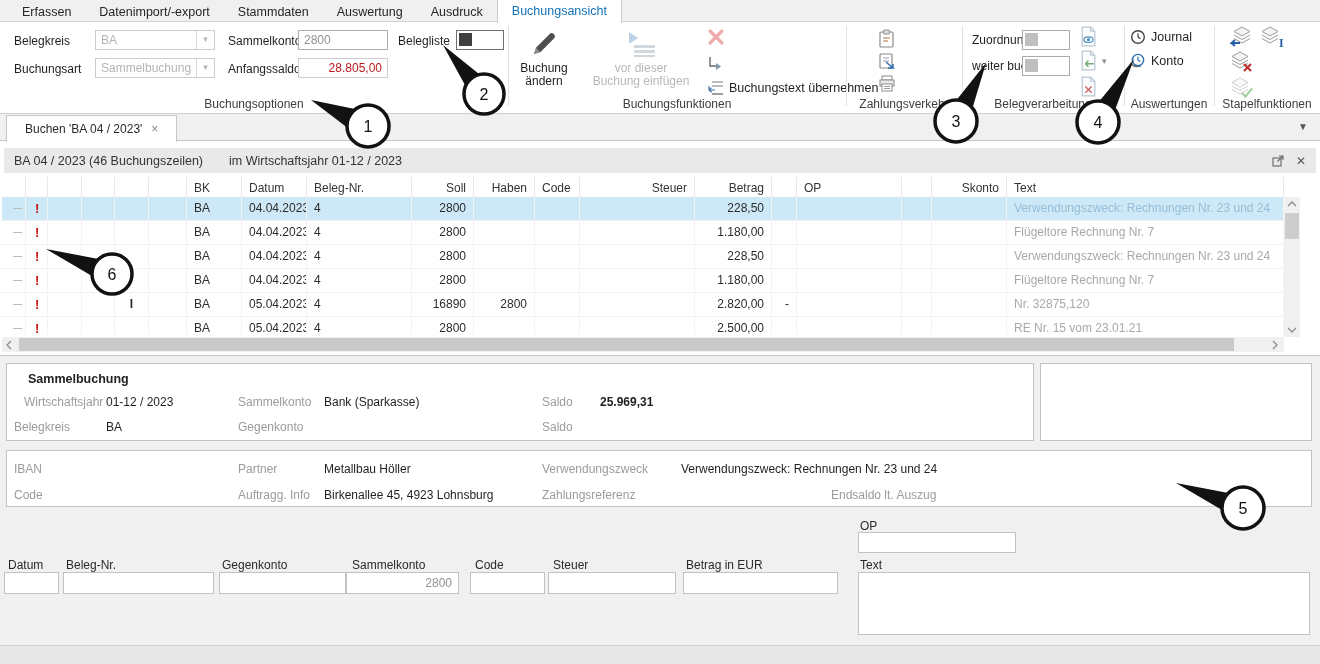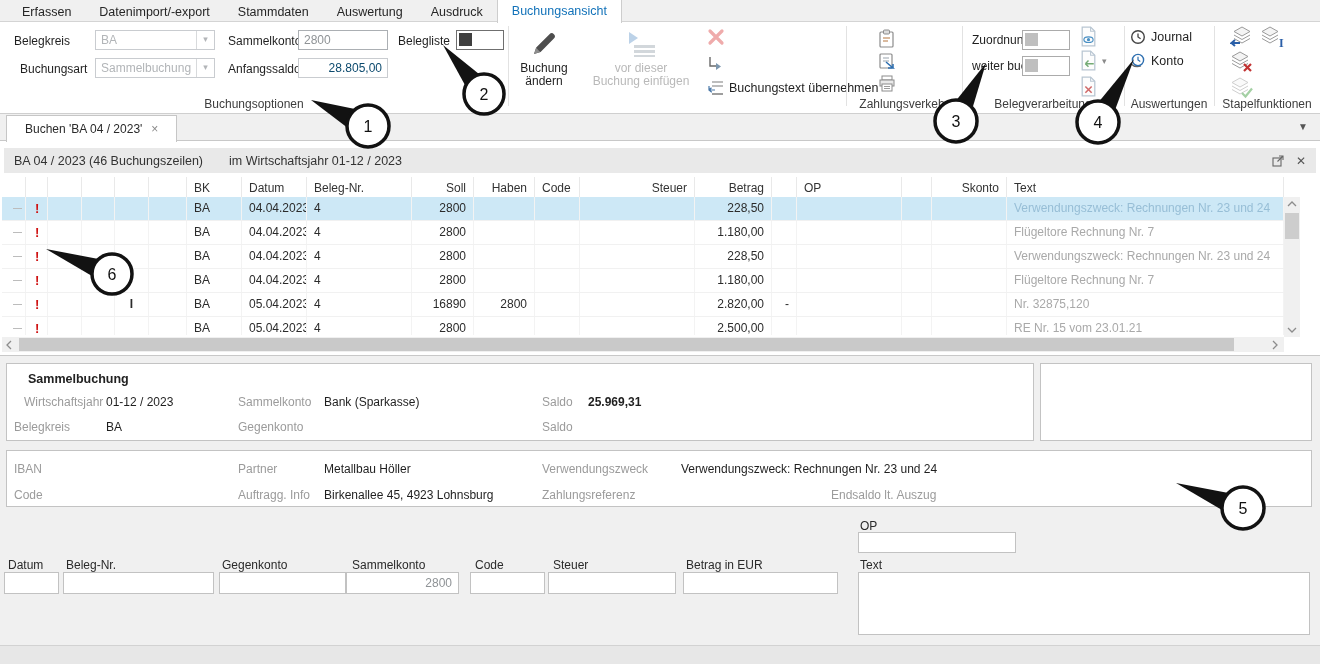--- a/index.html
+++ b/index.html
@@ -13,21 +13,21 @@
   .ribbon{position:absolute;left:0;top:21px;width:1320px;height:91px;background:#fff;
           border-top:1px solid #d4d4d4;border-bottom:1px solid #cfcfcf;box-sizing:content-box;z-index:1;}
   .vsep{position:absolute;top:4px;height:80px;width:1px;background:#e2e2e2;}
   .rlabel{position:absolute;color:#1f1f1f;white-space:nowrap;}
   .glabel{position:absolute;top:75px;font-size:12px;color:#3d3d3d;text-align:center;white-space:nowrap;}
   .combo{position:absolute;height:20px;border:1px solid #c9ccd0;background:#fff;display:flex;box-sizing:border-box;}
   .combo .txt{flex:1;padding:2px 5px;color:#b2b5b8;overflow:hidden;white-space:nowrap;}
   .combo .dd{width:17px;border-left:1px solid #d8dadc;color:#b2b5b8;text-align:center;font-size:9px;line-height:17px;}
   .rinput{position:absolute;height:20px;border:1px solid #abafb3;background:#fff;padding:0 5px;
           font:inherit;color:#8f9396;box-sizing:border-box;outline:none;}
-  .rinput.dis{border-color:#c9ccd0;color:#0c4a6e;text-align:right;}
+  .rinput.dis{border-color:#c9ccd0;color:#b91c1c;text-align:right;}
   .right{text-align:right;}
   .toggle{position:absolute;width:46px;height:18px;background:#fff;border:1px solid #6f6f6f;box-sizing:content-box;}
   .toggle .knob{position:absolute;left:2px;top:2px;width:13px;height:13px;background:#3f3f3f;}
   .toggle.gray{border-color:#ababab;}
   .toggle.gray .knob{background:#bfbfbf;}
   .bigbtn{position:absolute;top:4px;height:84px;display:flex;flex-direction:column;align-items:center;text-align:center;
           font-size:12px;line-height:13px;color:#1f1f1f;cursor:default;}
   .bigbtn .ic{height:36px;display:flex;align-items:center;}
   .bigbtn.dis{color:#b9b9b9;}
   .smallrow{position:absolute;display:flex;align-items:center;gap:5px;white-space:nowrap;}
@@ -67,21 +67,21 @@
   .vscroll{position:absolute;left:1284px;top:56px;width:16px;height:140px;background:#f0f0f0;}
   .vscroll .thumb{position:absolute;left:1px;top:16px;width:14px;height:26px;background:#cdcdcd;}
   .hscroll{position:absolute;left:2px;top:196px;width:1282px;height:15px;background:#f0f0f0;}
   .hscroll .thumb{position:absolute;left:17px;top:1px;width:1215px;height:13px;background:#c9c9c9;}
   .sarrow{position:absolute;display:flex;align-items:center;justify-content:center;}
   
   .panel{position:absolute;background:#fff;border:1px solid #c3c3c3;box-sizing:border-box;}
   .plabel{position:absolute;color:#9b9b9b;white-space:nowrap;}
   .pvalue{position:absolute;color:#1f1f1f;white-space:nowrap;}
   .ptitle{position:absolute;font-weight:bold;color:#222;font-size:12.5px;}
-  .bold{font-weight:bold;}
+  .bold{font-weight:bold;margin-left:12px;}
   
   .flabel{position:absolute;color:#2a2a2a;white-space:nowrap;}
   .finput{position:absolute;height:22px;border:1px solid #c2c2c2;background:#fff;font:inherit;color:#8f9396;
           padding:0 6px;box-sizing:border-box;outline:none;}
   .ftext{position:absolute;border:1px solid #c2c2c2;background:#fff;font:inherit;resize:none;outline:none;box-sizing:border-box;}
   .statusbar{position:absolute;left:0;top:645px;width:1320px;height:19px;background:#e7e7e7;border-top:1px solid #d2d2d2;box-sizing:border-box;}
   
   .callouts{position:absolute;left:0;top:0;z-index:100;pointer-events:none;}
   .callouts text{font-family:"Liberation Sans","DejaVu Sans",sans-serif;font-size:16px;fill:#111;}
   svg{display:block;}
@@ -100,21 +100,21 @@
     <div class="tab active">Buchungsansicht</div>
   </div>
 
   <div class="ribbon">
 
     <span class="rlabel" style="left:14px;top:12px">Belegkreis</span>
     <div class="combo" style="left:95px;top:8px;width:120px">
       <span class="txt">BA</span>
       <span class="dd">▾</span>
     </div>
-    <span class="rlabel" style="left:20px;top:40px">Buchungsart</span>
+    <span class="rlabel" style="left:14px;top:40px">Buchungsart</span>
     <div class="combo" style="left:95px;top:36px;width:120px">
       <span class="txt">Sammelbuchung</span>
       <span class="dd">▾</span>
     </div>
     <span class="rlabel" style="left:228px;top:12px">Sammelkonto</span>
     <input class="rinput" style="left: 298px; top: 8px; width: 90px;" value="2800">
     <span class="rlabel" style="left:228px;top:40px">Anfangssaldo</span>
     <input class="rinput dis right" style="left: 298px; top: 36px; width: 90px;" value="28.805,00">
     <span class="rlabel" style="left:398px;top:12px">Belegliste</span>
     <div class="toggle" style="left:456px;top:8px">
@@ -164,20 +164,21 @@
       <span>
         <svg width="18" height="16" viewBox="0 0 18 16">
             <rect x="6" y="1" width="11" height="2" fill="#bdbdbd"></rect>
             <rect x="6" y="5" width="11" height="2" fill="#bdbdbd"></rect>
             <rect x="6" y="13" width="11" height="2" fill="#9e9e9e"></rect>
             <path d="M9 10 H3 V6 M3 10 l2.5-2.2 M3 10 l2.8 2.2" stroke="#4a78a8" stroke-width="1.2" fill="none"></path>
           </svg>
       </span>
       <span style="font-size:12.5px">Buchungstext übernehmen</span>
     </div>
+    <div class="glabel" style="left:508px;width:338px">Buchungsfunktionen</div>
     <div class="vsep" style="left:846px"></div>
 
     <div class="smallrow" style="left:878px;top:7px">
       <span>
         <svg width="17" height="19" viewBox="0 0 17 19">
             <rect x="2" y="3" width="13" height="15" rx="1" fill="#fff" stroke="#8c8c8c" stroke-width="1.2"></rect>
             <rect x="5.5" y="1" width="6" height="4" rx="1" fill="#dcdcdc" stroke="#8c8c8c"></rect>
             <path d="M5 9 h7 M5 12 h5" stroke="#b5763f" stroke-width="1.1"></path>
           </svg>
       </span>

